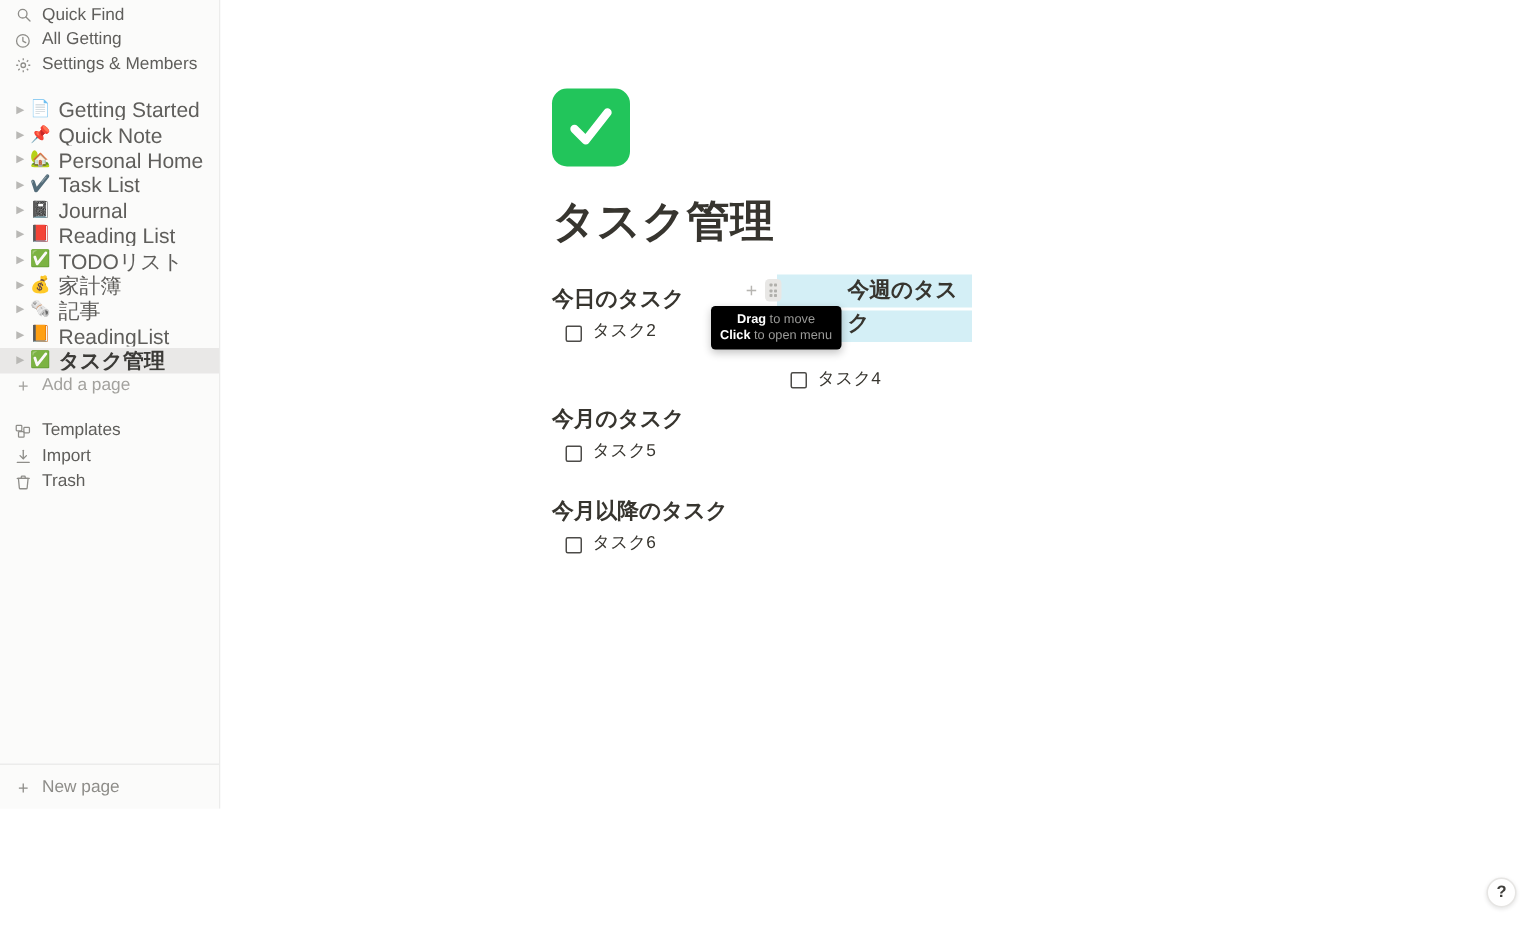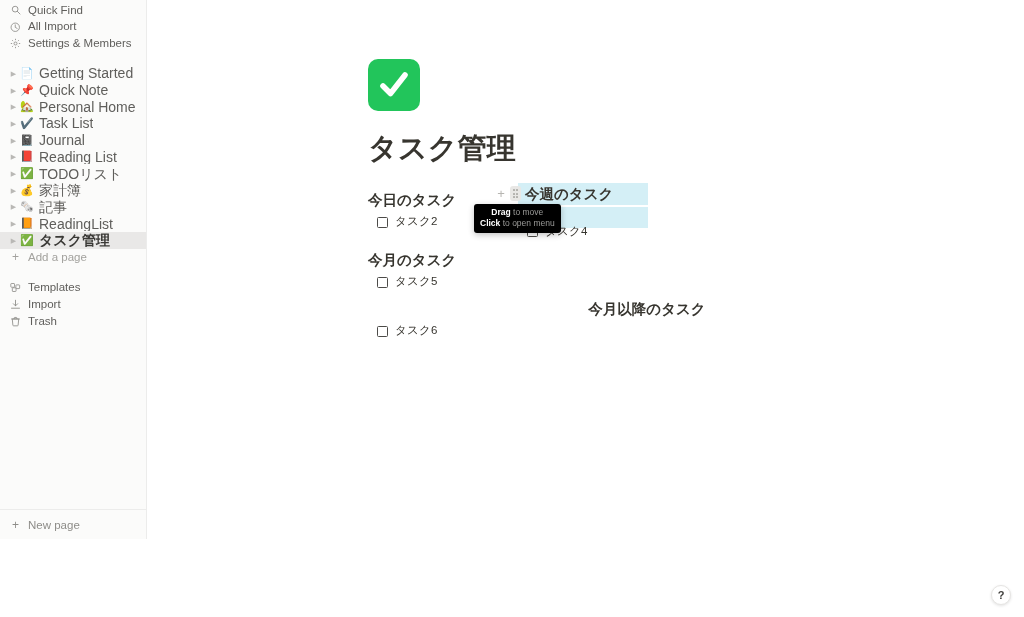--- a/index.html
+++ b/index.html
@@ -253,21 +253,21 @@
       <span class="lbl">Quick Find</span>
     </div>
 
     <div class="srow">
       <span class="ico">
         <svg width="10.5" height="10.5" viewBox="0 0 16 16">
             <circle cx="8" cy="8" r="6.4" fill="none" stroke="#8e8d89" stroke-width="1.3"></circle>
             <polyline points="8,4.4 8,8.2 10.9,9.8" fill="none" stroke="#8e8d89" stroke-width="1.3" stroke-linecap="round" stroke-linejoin="round"></polyline>
           </svg>
       </span>
-      <span class="lbl">All Import</span>
+      <span class="lbl">All Getting</span>
     </div>
 
     <div class="srow">
       <span class="ico">
         <svg width="11" height="11" viewBox="0 0 16 16">
           <g fill="none" stroke="#8e8d89" stroke-width="1.25">
             <circle cx="8" cy="8" r="2.2"></circle>
             <path d="M8 1.2v1.9M8 12.9v1.9M1.2 8h1.9M12.9 8h1.9M3.2 3.2l1.35 1.35M11.45 11.45l1.35 1.35M12.8 3.2l-1.35 1.35M4.55 11.45L3.2 12.8"></path>
           </g>
         </svg>
@@ -401,41 +401,41 @@
 
       <div style="margin-top:25px;">
         <div class="sec-head">今日のタスク</div>
         <div style="height:4px"></div>
         <div class="todo">
           <span class="cbox"></span>
           <span class="txt">タスク2</span>
         </div>
       </div>
 
-      <div style="margin-top:20px;">
+      <div style="margin-top:40px;">
         <div class="sec-head">今月のタスク</div>
         <div style="height:4px"></div>
         <div class="todo">
           <span class="cbox"></span>
           <span class="txt">タスク5</span>
         </div>
       </div>
 
-      <div style="margin-top:9px;text-align:center;">
+      <div style="margin-top:21px;">
         <div class="sec-head">今月以降のタスク</div>
         <div style="height:4px"></div>
         <div class="todo">
           <span class="cbox"></span>
           <span class="txt">タスク6</span>
         </div>
       </div>
     </div>
 
     <div class="abs" style="left:371px; top:183px; width:135px;">
-      <div class="sec-head" style="padding-left:7px; line-height:22px; padding-top:0; padding-bottom:16px;">今週のタスク</div>
+      <div class="sec-head" style="padding-left:7px; line-height:22px; padding-top:0; padding-bottom:16px;margin-left:40px;">今週のタスク</div>
       <div class="todo" style="padding-left:9px; height:21px; padding-top:0; padding-bottom:0;">
         <span class="cbox"></span>
         <span class="txt">タスク4</span>
       </div>
     </div>
 
     <div id="handlegrp" style="left:347px; top:186px;">
       <div id="plusbtn">+</div>
       <div id="draghandle">
         <span class="dots">

